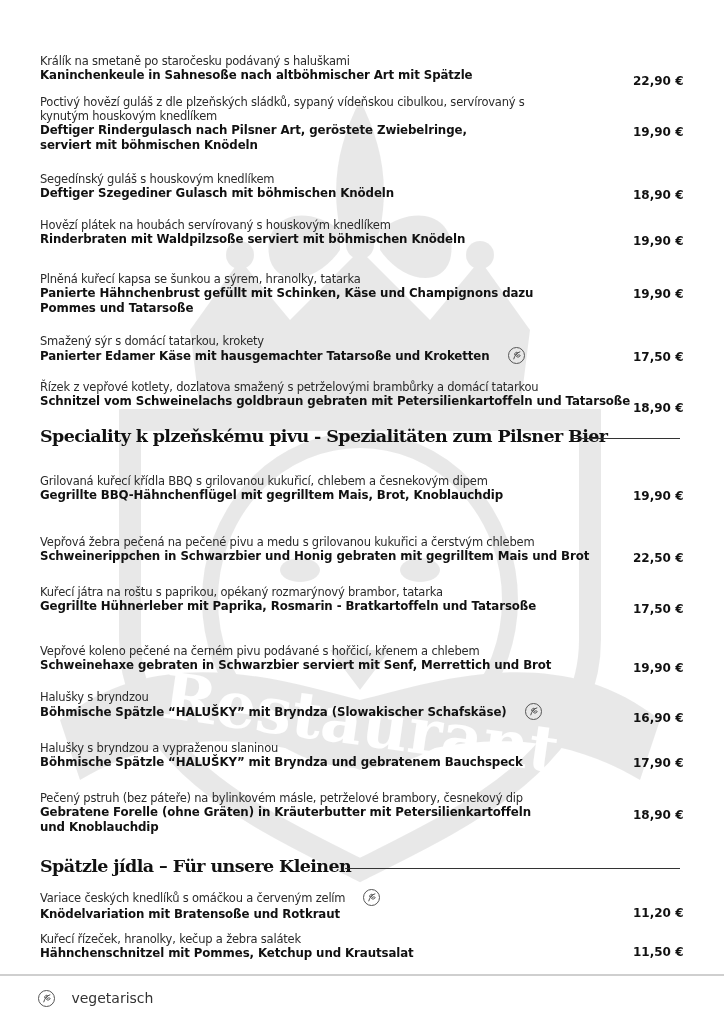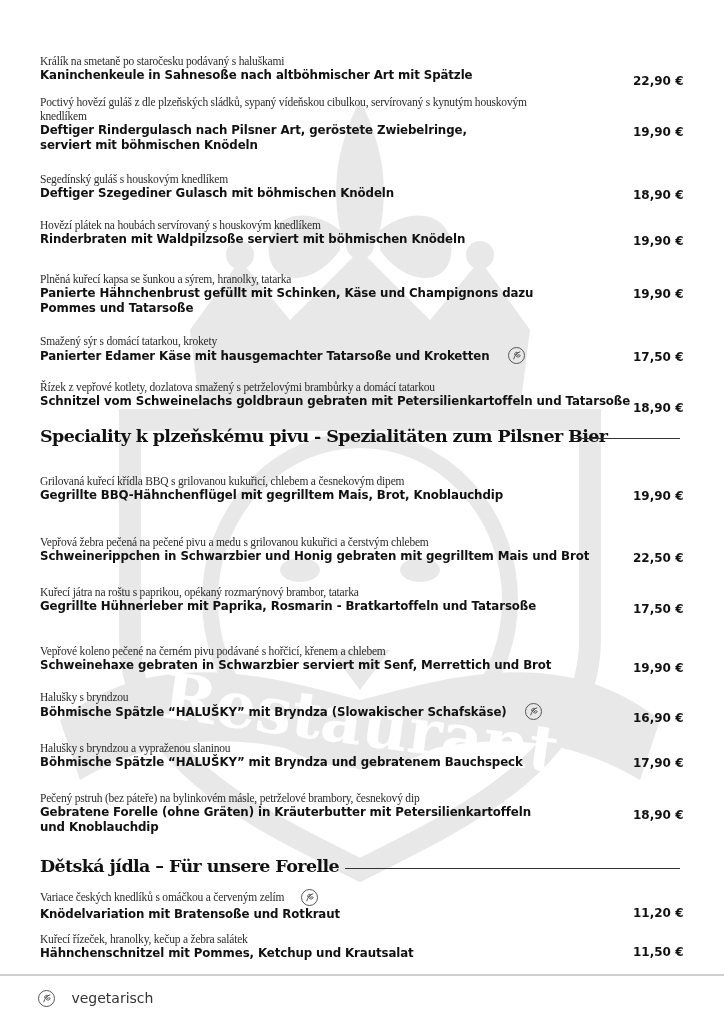--- a/index.html
+++ b/index.html
@@ -1,21 +1,21 @@
 <!DOCTYPE html>
 <html><head>
 <meta charset="utf-8">
 <style>
   html, body { margin:0; padding:0; }
   body { width:724px; height:1024px; background:#ffffff; position:relative; overflow:hidden;
          font-family:"DejaVu Sans", sans-serif; color:#111; }
   .watermark { position:absolute; left:40px; top:80px; width:640px; height:820px; z-index:0; opacity:0.16; }
   .content { position:relative; z-index:1; }
   .item { position:absolute; left:40px; width:660px; }
-  .cz { font-size:11.5px; color:#2a2a2a; line-height:14px; font-weight:normal; letter-spacing:-0.2px;font-family:Liberation Serif, serif; }
+  .cz { font-size:11.5px; color:#2a2a2a; line-height:14px; font-weight:normal; letter-spacing:-0.2px; }
   .de { font-size:11.8px; font-weight:bold; color:#111; line-height:15px; width:560px; letter-spacing:-0.1px; }
   .price { position:absolute; left:633px; font-size:12px; font-weight:bold; color:#111; white-space:nowrap;text-align:center; }
   .veg { display:inline-block; width:15px; height:15px; border:1px solid #555; border-radius:50%;
          vertical-align:middle; margin-left:14px; position:relative; top:-1px; }
   .veg svg { width:15px; height:15px; display:block; }
   .section-title { position:absolute; left:40px; font-family:"DejaVu Serif", serif; font-weight:bold;
                    font-size:17.5px; color:#111; letter-spacing:-0.6px; white-space:nowrap; }
   .rule { position:absolute; height:1px; background:#333; }
   .footer-rule { position:absolute; left:0; top:974px; width:724px; height:2px; background:#cfcfcf; }
   .legend { position:absolute; left:38px; top:990px; font-size:14px; color:#333; }
@@ -144,21 +144,21 @@
     <div class="de" style="width:600px">Böhmische Spätzle “HALUŠKY” mit Bryndza und gebratenem Bauchspeck</div>
   </div>
   <div class="price" style="top:756px">17,90 €</div>
 
   <div class="item" style="top:791px">
     <div class="cz" style="width:600px">Pečený pstruh (bez páteře) na bylinkovém másle, petrželové brambory, česnekový dip</div>
     <div class="de" style="width:500px">Gebratene Forelle (ohne Gräten) in Kräuterbutter mit Petersilienkartoffeln und Knoblauchdip</div>
   </div>
   <div class="price" style="top:808px">18,90 €</div>
 
-  <div class="section-title" style="top:856px">Dětská jídla – Für unsere Forelle</div>
+  <div class="section-title" style="top:856px">Spätzle jídla – Für unsere Kleinen</div>
   <div class="rule" style="left:345px; top:868px; width:335px;"></div>
 
   <div class="item" style="top:890px">
     <div class="cz">
       <span>Variace českých knedlíků s omáčkou a červeným zelím</span>
       <span class="veg">
         <svg viewBox="0 0 16 16">
             <path d="M5 12 C6 8 8 5 12 4 M8 9 C9 7 11 7 12 8 C11 10 9 10 8 9 Z M6 7 C6 5 8 4 9 5 C9 7 7 8 6 7 Z" stroke="#444" stroke-width="1" fill="none"></path>
           </svg>
       </span>

